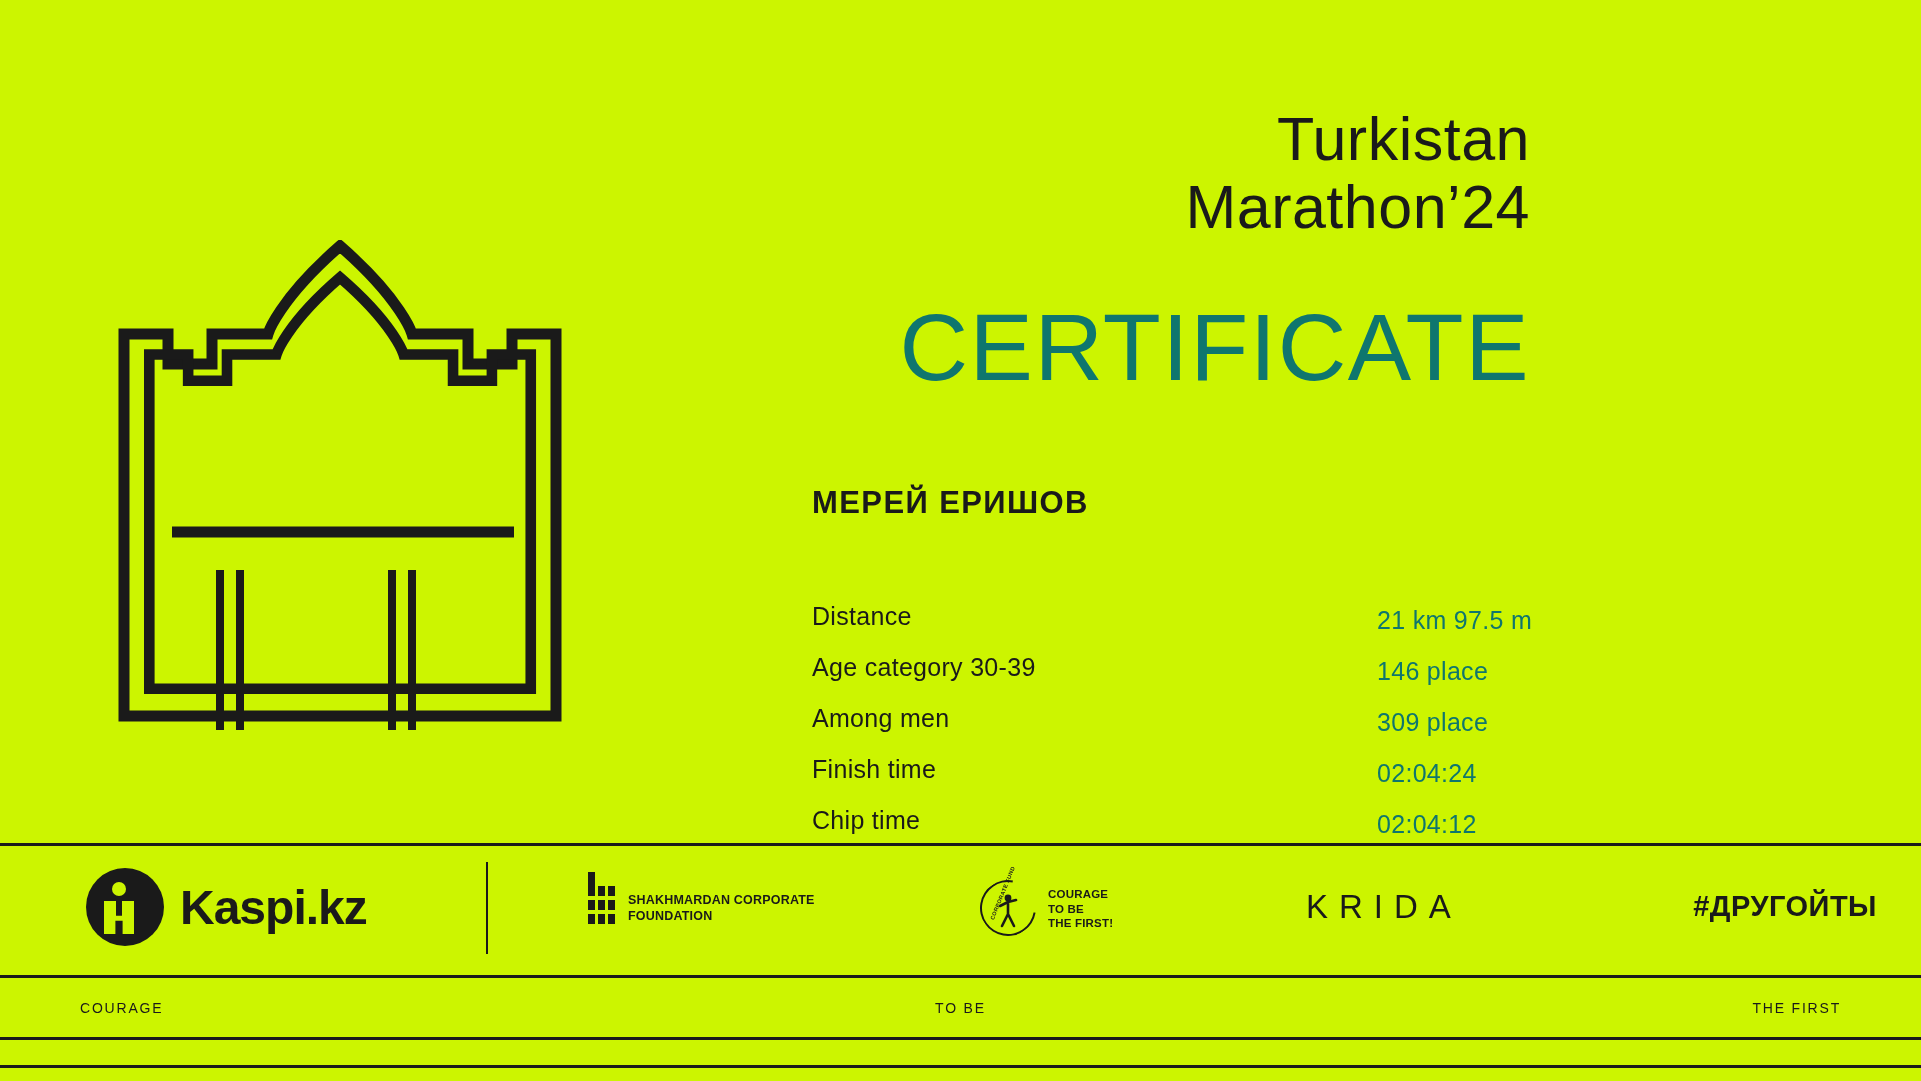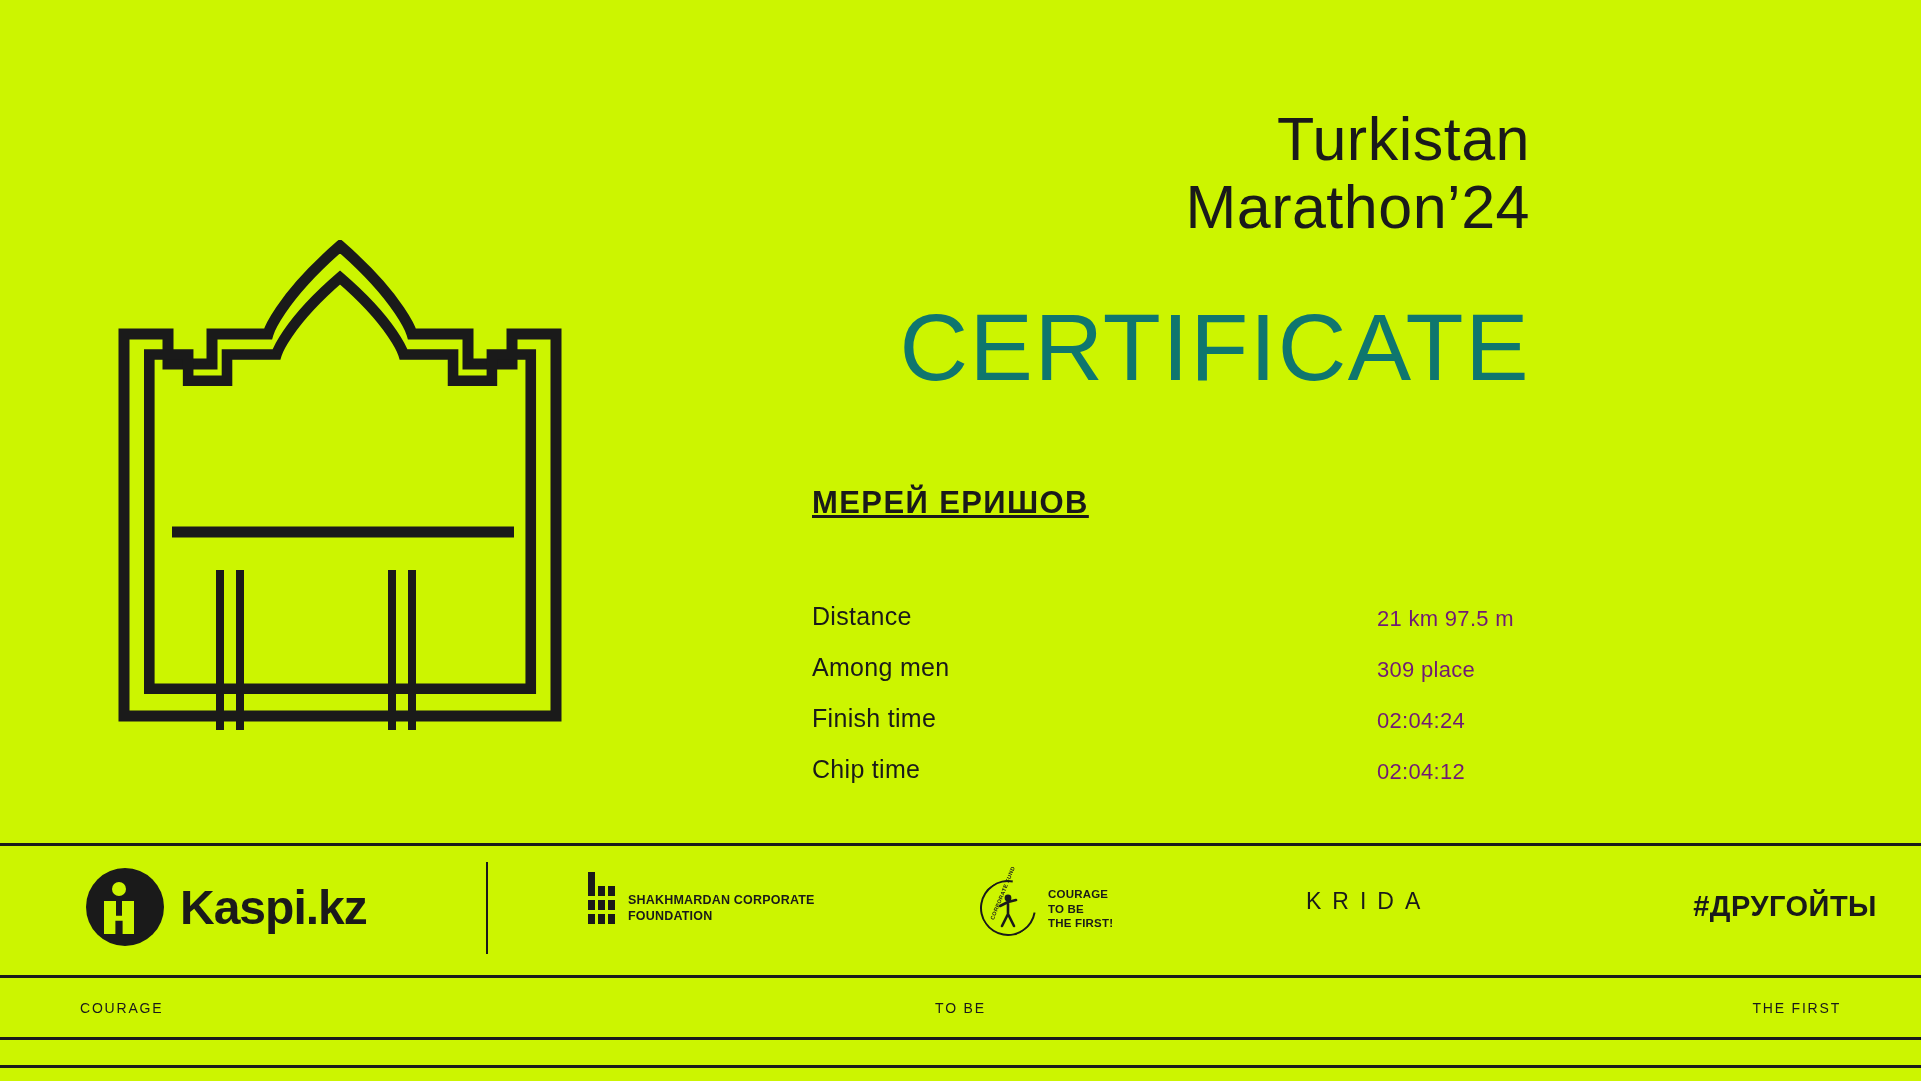--- a/index.html
+++ b/index.html
@@ -71,21 +71,20 @@
   }
 
   .runner-name {
     position: absolute;
     left: 812px;
     top: 485px;
     font-size: 31px;
     font-weight: 700;
     letter-spacing: 1.4px;
     color: #1a1a1a;
-    text-decoration: underline;
   }
 
   
   .results {
     position: absolute;
     left: 812px;
     top: 570px;
     width: 1060px;
     margin-top: 32px;
   }
@@ -99,23 +98,23 @@
     top: 0;
     font-size: 25px;
     letter-spacing: 0.3px;
     color: #1a1a1a;
     white-space: nowrap;
   }
   .res-value {
     position: absolute;
     left: 565px;
     top: 4px;
-    font-size: 22px;
+    font-size: 25px;
     letter-spacing: 0.3px;
-    color: #701a75;
+    color: #0f766e;
     white-space: nowrap;
   }
 
   
   .rule {
     position: absolute;
     left: 0;
     width: 1921px;
     height: 3px;
     background: #1a1a1a;
@@ -263,21 +262,21 @@
     font-weight: 700;
     line-height: 1.3;
     letter-spacing: 0.2px;
     color: #1a1a1a;
   }
 
   .krida {
     position: absolute;
     left: 1298px;
     top: 42px;
-    font-size: 23px;
+    font-size: 33px;
     font-weight: 400;
     letter-spacing: 11px;
     color: #1a1a1a;
   }
 
   .drugoity {
     position: absolute;
     right: 52px;
     top: 44px;
     font-size: 29px;
@@ -335,20 +334,24 @@
     </div>
 
     <div class="cert-word">CERTIFICATE</div>
 
     <div class="runner-name">МЕРЕЙ ЕРИШОВ</div>
 
     <div class="results">
       <div class="res-row">
         <span class="res-label">Distance</span>
         <span class="res-value">21 km 97.5 m</span>
+      </div>
+      <div class="res-row">
+        <span class="res-label">Age category 30-39</span>
+        <span class="res-value">146 place</span>
       </div>
       <div class="res-row">
         <span class="res-label">Among men</span>
         <span class="res-value">309 place</span>
       </div>
       <div class="res-row">
         <span class="res-label">Finish time</span>
         <span class="res-value">02:04:24</span>
       </div>
       <div class="res-row">

